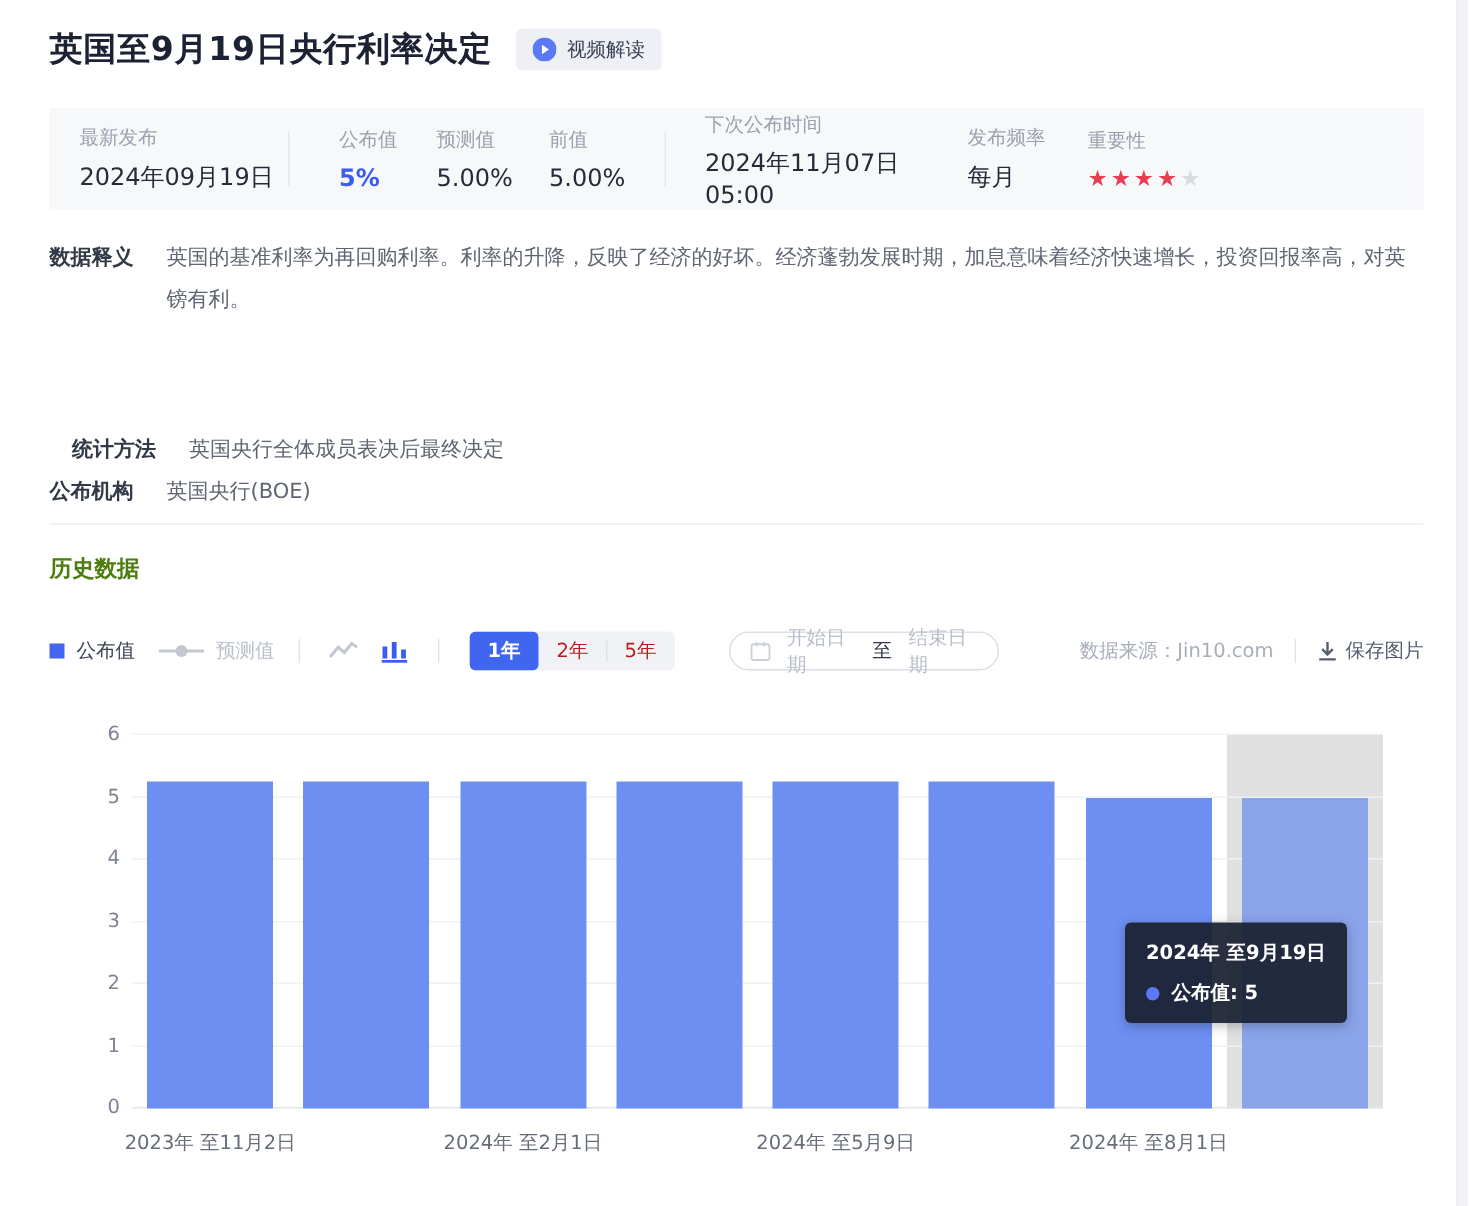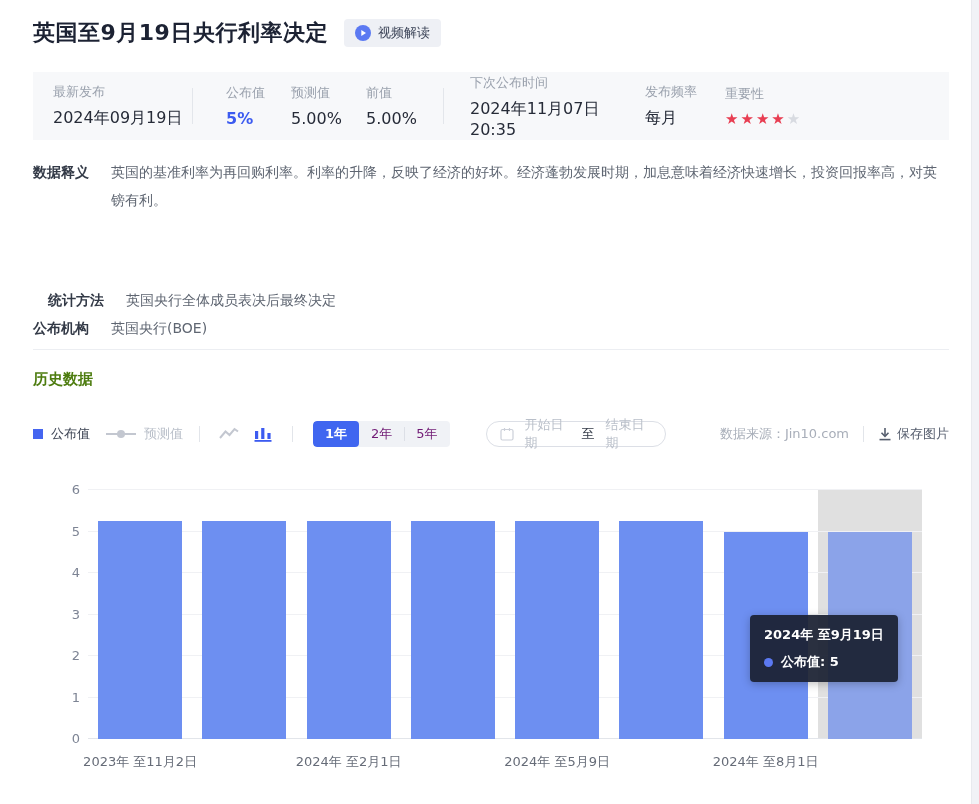--- a/index.html
+++ b/index.html
@@ -36,21 +36,21 @@
   .hist-heading { position:absolute; left:33px; top:370px; font-size:15px; font-weight:bold; color:#4d7c0f; cursor:pointer; }
   
   .controls { position:absolute; left:33px; top:419px; width:916px; height:30px; display:flex; align-items:center; }
   .legend { display:flex; align-items:center; gap:8px; font-size:13px; }
   .legend-sq { width:10px; height:10px; background:#4565f0; display:inline-block; }
   .legend1 { color:#3c4353; }
   .legend2 { color:#b9bfc9; margin-left:16px; }
   .vdiv { width:1px; height:16px; background:#e2e5ea; margin:0 16px; }
   .ctl-icon { display:flex; align-items:center; justify-content:center; width:26px; height:22px; cursor:pointer; }
   .tabs { display:flex; background:#f0f2f6; border-radius:4px; overflow:hidden; margin-left:4px; height:26px; align-items:stretch; }
-  .tab { font-size:13px; color:#701a75; padding:0 12px; display:flex; align-items:center; cursor:pointer; position:relative; }
+  .tab { font-size:13px; color:#b91c1c; padding:0 12px; display:flex; align-items:center; cursor:pointer; position:relative; }
   .tab.active { background:#4066f0; color:#fff; border-radius:4px; font-weight:bold; }
   .tab.sep::before { content:""; position:absolute; left:0; top:6px; bottom:6px; width:1px; background:#dcdfe6; }
   .datebox { margin-left:36px; width:180px; height:26px; border:1px solid #dcdfe6; border-radius:14px;
     display:flex; align-items:center; padding:0 13px; gap:11px; font-size:13px; cursor:pointer;font-family:Liberation Serif, serif; }
   .datebox .ph { color:#b9bfc9; } .datebox .to { color:#333a47; }
   .spacer { flex:1; }
   .source { font-size:13px; color:#a8aeb9; }
   .save-btn { display:flex; align-items:center; gap:5px; font-size:13px; color:#565e6e; cursor:pointer; }
   
   .chart { position:absolute; left:0; top:480px; width:979px; height:316px; }
@@ -103,21 +103,21 @@
       <span class="lbl">预测值</span>
       <span class="val">5.00%</span>
     </div>
     <div class="sg sg4">
       <span class="lbl">前值</span>
       <span class="val">5.00%</span>
     </div>
     <div class="sdiv"></div>
     <div class="sg sg5">
       <span class="lbl">下次公布时间</span>
-      <span class="val">2024年11月07日 20:35</span>
+      <span class="val">2024年11月07日 05:00</span>
     </div>
     <div class="sg sg6">
       <span class="lbl">发布频率</span>
       <span class="val">每月</span>
     </div>
     <div class="sg">
       <span class="lbl">重要性</span>
       <span class="stars">
         <span class="star on">★</span>
           <span class="star on">★</span>

